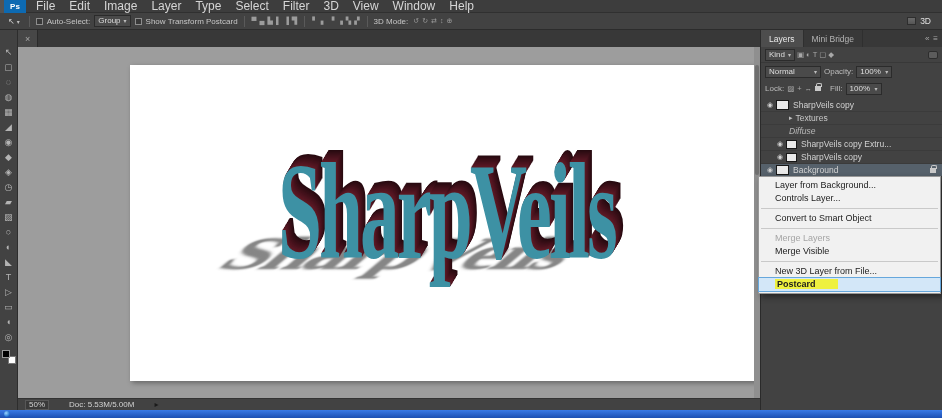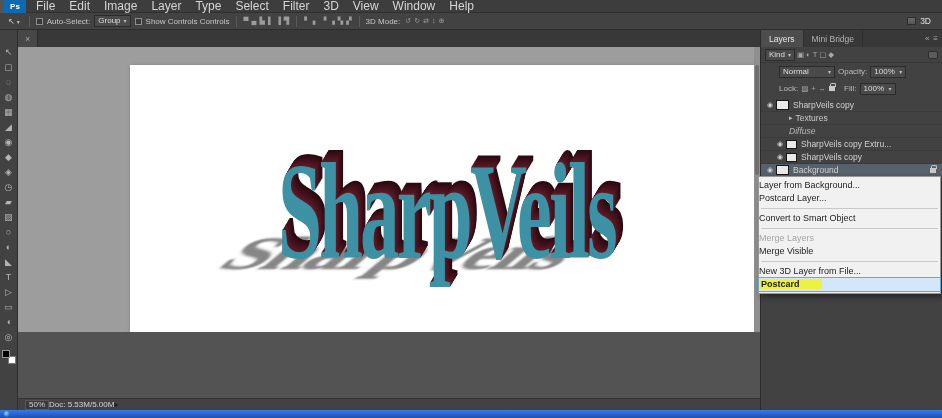--- a/index.html
+++ b/index.html
@@ -42,21 +42,21 @@
   
   .toolbar { position:absolute; left:0; top:30px; width:18px; height:380px; background:#424242;
     border-right:1px solid #2d2d2d; display:flex; flex-direction:column; align-items:center; padding-top:14px; z-index:5; }
   .tool { width:18px; height:15px; flex:none; display:flex; align-items:center; justify-content:center;
     font-size:9px; color:#b4b4b4; }
   .swatches { position:relative; width:14px; height:14px; margin-top:6px; flex:none; }
   .fg-swatch { position:absolute; left:0; top:0; width:8px; height:8px; background:#000; border:1px solid #9a9a9a; }
   .bg-swatch { position:absolute; right:0; bottom:0; width:8px; height:8px; background:#fff; border:1px solid #777; }
 
   
-  .canvas-area { position:absolute; left:18px; top:47px; width:742px; height:285px; background:#9d9d9d; overflow:hidden; }
+  .canvas-area { position:absolute; left:18px; top:47px; width:742px; height:351px; background:#9d9d9d; overflow:hidden; }
   .v-scroll { position:absolute; right:0; top:0; width:6px; height:100%; background:#8f8f8f; }
   .v-thumb { position:absolute; left:1px; top:18px; width:4px; height:110px; background:#6f6f6f; border-radius:2px; }
   .document { position:absolute; left:112px; top:18px; width:628px; height:316px; background:#ffffff;
     box-shadow:2px 2px 5px rgba(0,0,0,0.35); }
   .art-text, .art-shadow {
     position:absolute; font-family:"Liberation Serif", serif; font-weight:bold;
     font-size:132px; line-height:0.9; letter-spacing:-5px; white-space:nowrap; transform-origin:left top;
   }
   .art-text {
     left:148px; top:86px; color:#3d91a4; transform:scale(0.60,1.04); z-index:2;
@@ -80,21 +80,21 @@
   .panel-tab.active { background:#4d4d4d; color:#eaeaea; }
   .panel-tab-icons { margin-left:auto; display:flex; align-items:center; gap:4px; padding-right:4px;
     color:#a8a8a8; font-size:8px; }
   .filter-row { height:16px; display:flex; align-items:center; gap:2px; padding:0 4px;
     border-bottom:1px solid #383838; font-size:8px; color:#cccccc; }
   .mini-dd { background:#4a4a4a; border:1px solid #2b2b2b; height:12px; display:inline-flex;
     align-items:center; gap:3px; padding:0 3px; color:#dedede; }
   .filter-icons { display:inline-flex; gap:2px; }
   .f-icon { color:#a8a8a8; font-size:7.5px; }
   .filter-toggle { margin-left:auto; width:10px; height:8px; background:#5c5c5c; border:1px solid #2d2d2d; border-radius:2px; }
-  .blend-row, .lock-row { height:17px; display:flex; align-items:center; gap:3px; padding:0 18px;
+  .blend-row, .lock-row { height:17px; display:flex; align-items:center; gap:3px; padding:0 4px;
     font-size:8px; color:#bcbcbc; }
   .blend-dd { width:56px; justify-content:space-between; }
   .val-dd { width:36px; justify-content:space-between; }
   .lock-icons { display:inline-flex; gap:3px; align-items:center; }
   .l-icon { color:#a8a8a8; font-size:7.5px; }
   .mini-lock { width:6px; height:5px; background:#c9c9c9; position:relative; display:inline-block; }
   .mini-lock::before { content:""; position:absolute; left:1px; top:-3px; width:4px; height:3px;
     border:1px solid #c9c9c9; border-bottom:none; border-radius:2px 2px 0 0; }
   .layers-list { margin-top:2px; }
   .layer-row { height:13px; display:flex; align-items:center; font-size:8.5px; color:#d2d2d2;
@@ -109,29 +109,29 @@
   .layer-row.texture { padding-left:13px; }
   .layer-row.texture .thumb { width:11px; height:9px; }
   .layer-row.selected { background:#56616b; }
   .lock-cell { margin-left:auto; display:none; padding-right:3px; }
   .layer-row.locked .lock-cell { display:block; }
 
   
   .ctx { position:absolute; left:758px; top:176px; width:183px; background:#f1f1f1;
     border:1px solid #979797; box-shadow:3px 3px 6px rgba(0,0,0,0.45); padding:2px 0;
     z-index:100; font-size:9px; color:#1c1c1c; }
-  .ctx-item { height:13px; line-height:13px; padding:0 14px 0 0; white-space:nowrap; }
+  .ctx-item { height:13px; line-height:13px; padding:0 14px 0 16px; white-space:nowrap; }
   .ctx-item.disabled { color:#a5a5a5; }
   .ctx-item.separator { height:1px; background:#c9c9c9; margin:3px 2px; padding:0; line-height:0; }
   .ctx-item.highlighted { background:#d3e7f8; outline:1px solid #66a7dc; }
   .ctx-item.highlighted .ctx-label { background:#eef13f; padding:0 22px 0 2px;font-weight:bold; }
 
   
   .statusbar { position:absolute; left:18px; top:398px; width:742px; height:12px; background:#424242;
-    border-top:1px solid #333; display:flex; align-items:center; gap:0; padding:0 7px;
+    border-top:1px solid #333; display:flex; align-items:center; gap:20px; padding:0 7px;
     font-size:8px; color:#d2d2d2; z-index:6; }
   .zoom-field { background:#3a3a3a; border:1px solid #575757; height:10px; line-height:8px; padding:0 3px; }
   .status-arrow { color:#1a1a1a; font-size:8px; }
 
   
   .taskbar { position:absolute; left:0; top:410px; width:942px; height:8px;
     background:linear-gradient(#3a7ae6,#1c4fb2); z-index:30; display:flex; align-items:center; }
   .start-orb { width:6px; height:6px; border-radius:50%; margin-left:4px;
     background:radial-gradient(circle at 35% 35%, #9bd4ff, #2a7ad4 60%, #0b3f8f); }
 </style>
@@ -162,21 +162,21 @@
     <span class="dd-caret">▾</span>
   </span>
   <span class="ob-sep"></span>
   <span class="checkbox"></span>
   <span>Auto-Select:</span>
   <span class="dropdown">
     <span>Group</span>
     <span class="dd-caret">▾</span>
   </span>
   <span class="checkbox"></span>
-  <span>Show Controls Controls</span>
+  <span>Show Transform Postcard</span>
   <span class="ob-sep"></span>
   <span class="ob-iconrow">
 
   <span class="ob-icon">▀</span>
       <span class="ob-icon">▄</span>
       <span class="ob-icon">▙</span>
       <span class="ob-icon">▌</span>
       <span class="ob-icon">▐</span>
       <span class="ob-icon">▜</span>
     </span>
@@ -394,21 +394,21 @@
       </div>
     </div>
 </div>
 
 <div class="ctx">
 
 <div class="ctx-item">
       <span class="ctx-label">Layer from Background...</span>
     </div>
     <div class="ctx-item">
-      <span class="ctx-label">Postcard Layer...</span>
+      <span class="ctx-label">Controls Layer...</span>
     </div>
     <div class="ctx-item separator">
       
     </div>
     <div class="ctx-item">
       <span class="ctx-label">Convert to Smart Object</span>
     </div>
     <div class="ctx-item separator">
       
     </div>

